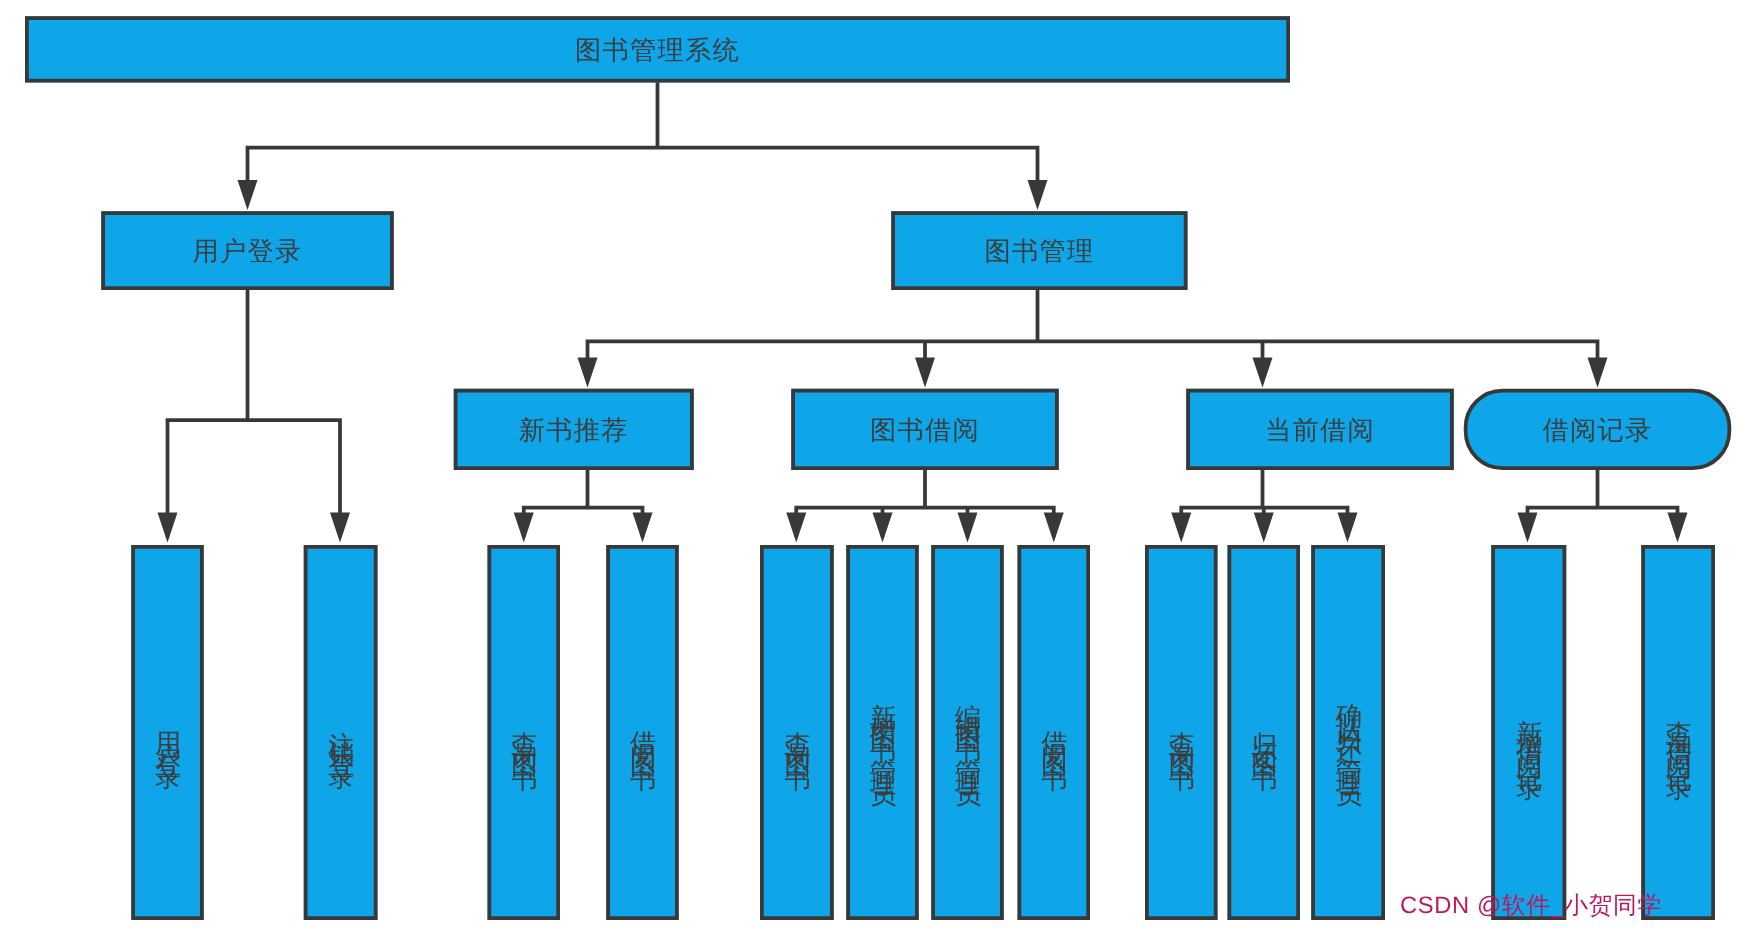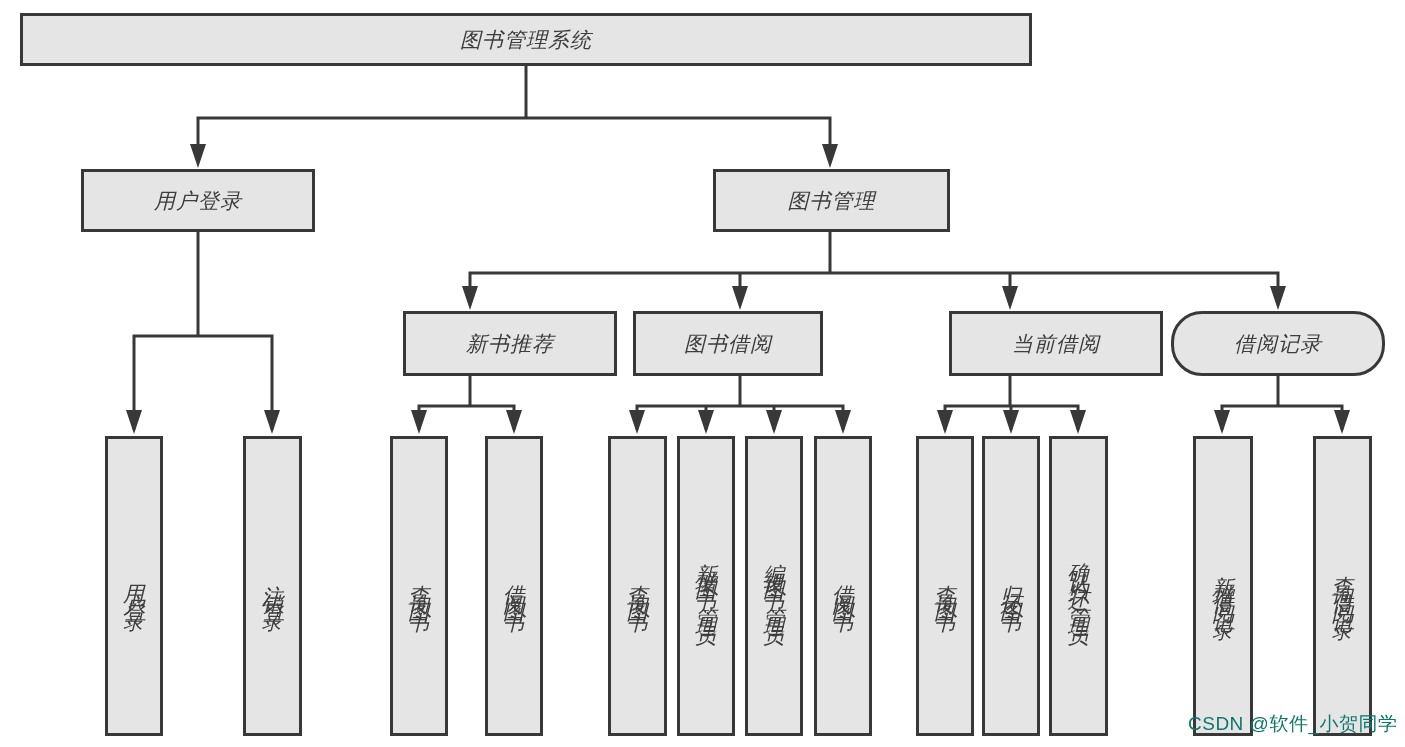--- a/index.html
+++ b/index.html
@@ -6,39 +6,38 @@
   html, body { background: #ffffff; }
   body {
     width: 1405px; height: 747px;
     font-family: "Liberation Sans", "DejaVu Sans", sans-serif;
     position: relative; overflow: hidden;
   }
   .stage { position: absolute; left: 0; top: 0; width: 1405px; height: 747px; background: #ffffff; }
   svg.wires { position: absolute; left: 0; top: 0; z-index: 1; }
   .node {
     position: absolute; z-index: 2;
-    background: #e5e5e5;
+    background: #0ea5e9;
     border: 3px solid #383838;
     display: flex; align-items: center; justify-content: center;
     color: #3d3d3d;
-    font-style: italic;
   }
   .node .lbl { font-size: 21px; letter-spacing: 1px; white-space: nowrap; }
   .node.v .lbl {
     writing-mode: vertical-rl;
     text-orientation: mixed;
     letter-spacing: 9px;
     line-height: 1;
     white-space: normal;
   }
   .watermark {
     position: absolute; z-index: 6;
-    left: 1188px; top: 711px;
+    left: 1120px; top: 711px;
     font-size: 19px; letter-spacing: 0.5px;
-    color: #0f766e;
+    color: #be185d;
     white-space: nowrap;
   }
 </style>
 </head>
 <body>
 
 <div class="stage">
 
   <svg class="wires" width="1405" height="747" viewBox="0 0 1405 747">
     <path fill="none" stroke="#383838" stroke-width="3" stroke-linecap="square" d="M526 66V118 M198 118H830 M198 118V145 M830 118V145
@@ -76,24 +75,24 @@
     <span class="lbl">图书管理系统</span>
   </div>
 
   <div class="node" style="left:81px; top:169px; width:234px; height:63px;">
     <span class="lbl">用户登录</span>
   </div>
   <div class="node" style="left:713px; top:169px; width:237px; height:63px;">
     <span class="lbl">图书管理</span>
   </div>
 
-  <div class="node" style="left:363px; top:311px; width:214px; height:65px;margin-left:40px;">
+  <div class="node" style="left:363px; top:311px; width:192px; height:65px;">
     <span class="lbl">新书推荐</span>
   </div>
-  <div class="node" style="left:633px; top:311px; width:190px; height:65px;">
+  <div class="node" style="left:633px; top:311px; width:214px; height:65px;">
     <span class="lbl">图书借阅</span>
   </div>
   <div class="node" style="left:949px; top:311px; width:214px; height:65px;">
     <span class="lbl">当前借阅</span>
   </div>
   <div class="node" style="left:1171px; top:311px; width:214px; height:65px;border-radius:31px;">
     <span class="lbl">借阅记录</span>
   </div>
 
   <div class="node v" style="left:105px; top:436px; width:58px; height:300px;">

